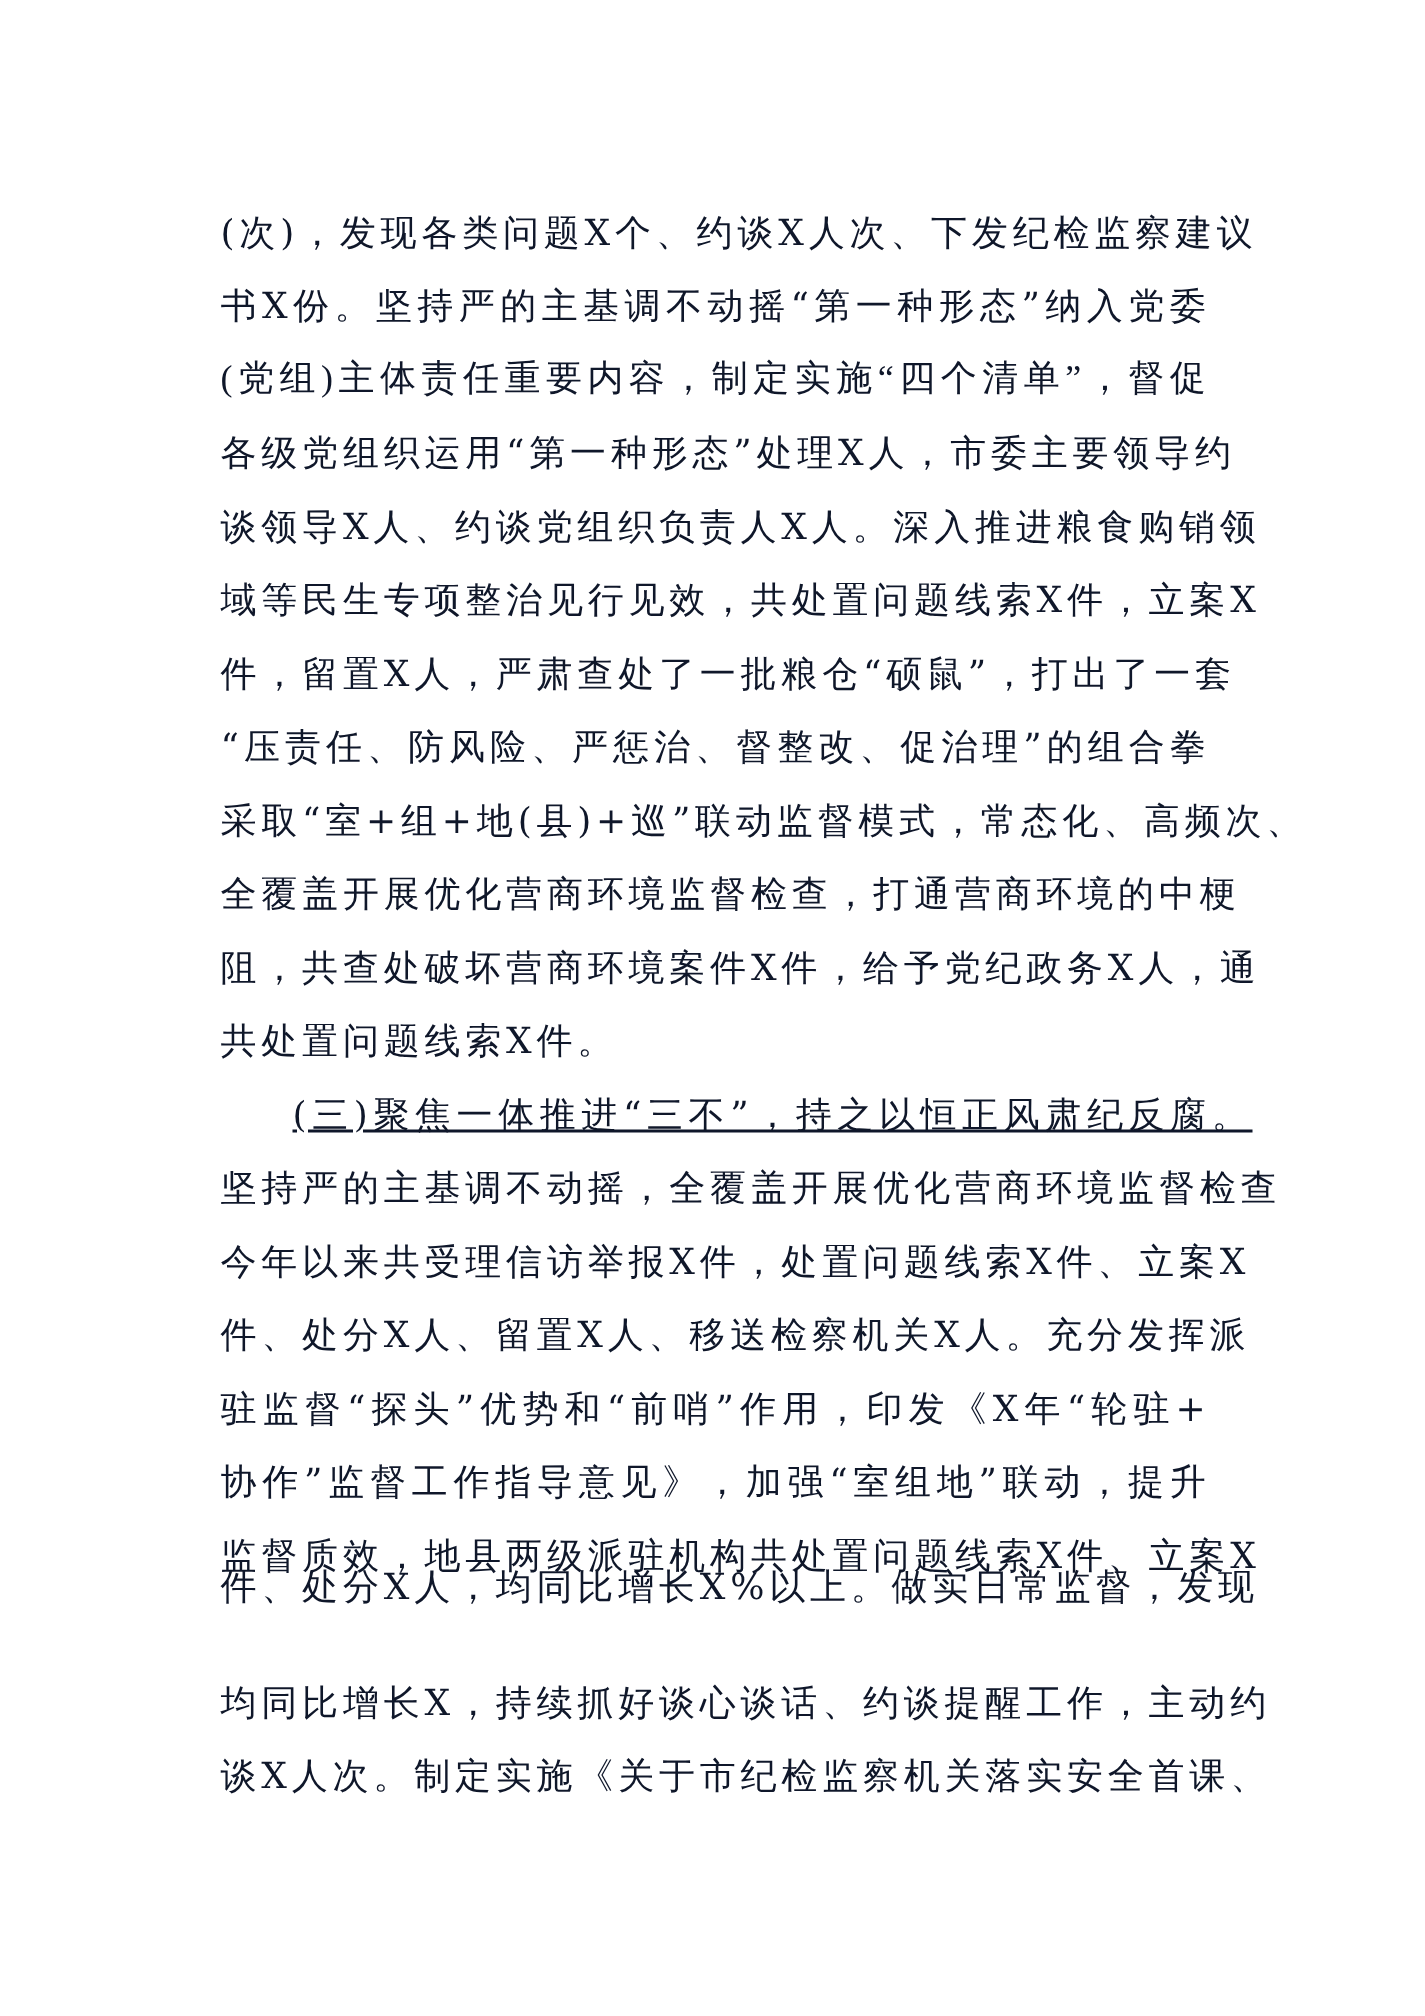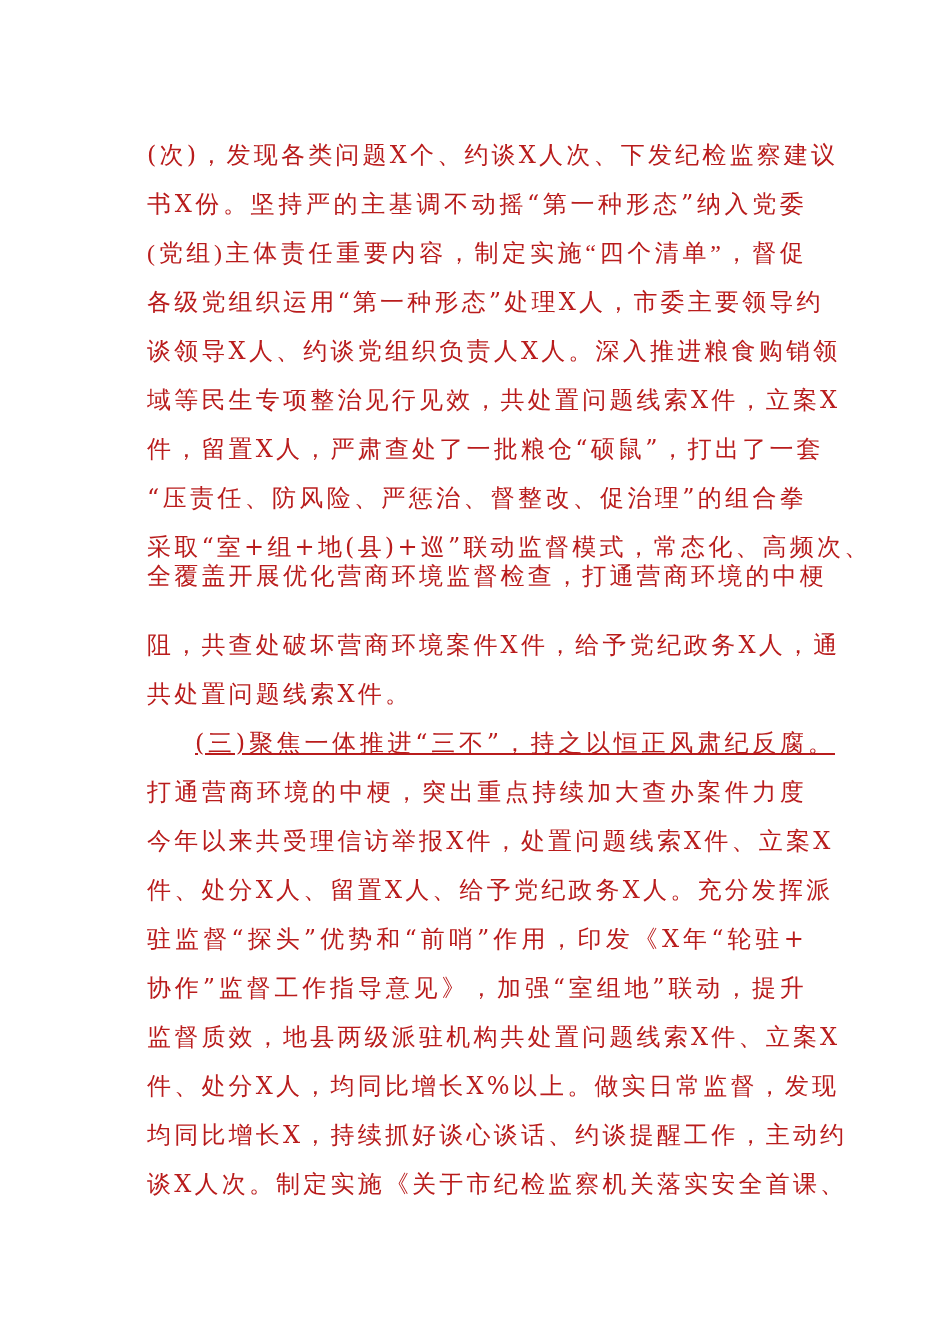--- a/index.html
+++ b/index.html
@@ -22,21 +22,21 @@
       background: #ffffff;
     }
     .line {
       position: absolute;
       left: 147px;
       width: 660px;
       height: 32px;
       line-height: 32px;
       font-family: "DejaVu Serif", "Liberation Serif", serif;
       font-size: 24px;
-      color: #b91c1c;
+      color: #0f172a;
       white-space: nowrap;
       letter-spacing: 3.2px;
       text-align: justify;
       text-align-last: justify;
     }
     .line.last {
       text-align-last: left;
     }
     .line.indent {
       left: 195px;
@@ -52,31 +52,31 @@
   <div>
     <div class="line" style="top:139px;">(次)，发现各类问题X个、约谈X人次、下发纪检监察建议</div>
     <div class="line" style="top:188px;">书X份。坚持严的主基调不动摇“第一种形态”纳入党委</div>
     <div class="line" style="top:237px;font-family:Liberation Serif, serif;">(党组)主体责任重要内容，制定实施“四个清单”，督促</div>
     <div class="line" style="top:286px;">各级党组织运用“第一种形态”处理X人，市委主要领导约</div>
     <div class="line" style="top:335px;">谈领导X人、约谈党组织负责人X人。深入推进粮食购销领</div>
     <div class="line" style="top:384px;">域等民生专项整治见行见效，共处置问题线索X件，立案X</div>
     <div class="line" style="top:433px;">件，留置X人，严肃查处了一批粮仓“硕鼠”，打出了一套</div>
     <div class="line" style="top:482px;">“压责任、防风险、严惩治、督整改、促治理”的组合拳</div>
     <div class="line" style="top:531px;">采取“室+组+地(县)+巡”联动监督模式，常态化、高频次、</div>
-    <div class="line" style="top:560px;">全覆盖开展优化营商环境监督检查，打通营商环境的中梗</div>
+    <div class="line" style="top:580px;">全覆盖开展优化营商环境监督检查，打通营商环境的中梗</div>
     <div class="line" style="top:629px;">阻，共查处破坏营商环境案件X件，给予党纪政务X人，通</div>
     <div class="line last" style="top:678px;">共处置问题线索X件。</div>
   </div>
 
   <div>
     <div class="line indent" style="top:727px;">(三)聚焦一体推进“三不”，持之以恒正风肃纪反腐。</div>
-    <div class="line" style="top:776px;">打通营商环境的中梗，突出重点持续加大查办案件力度</div>
+    <div class="line" style="top:776px;">坚持严的主基调不动摇，全覆盖开展优化营商环境监督检查</div>
     <div class="line" style="top:825px;">今年以来共受理信访举报X件，处置问题线索X件、立案X</div>
-    <div class="line" style="top:874px;">件、处分X人、留置X人、给予党纪政务X人。充分发挥派</div>
+    <div class="line" style="top:874px;">件、处分X人、留置X人、移送检察机关X人。充分发挥派</div>
     <div class="line" style="top:923px;">驻监督“探头”优势和“前哨”作用，印发《X年“轮驻+</div>
     <div class="line" style="top:972px;">协作”监督工作指导意见》，加强“室组地”联动，提升</div>
     <div class="line" style="top:1021px;">监督质效，地县两级派驻机构共处置问题线索X件、立案X</div>
-    <div class="line" style="top:1070px;">件、处分X人，均同比增长X%以上。做实日常监督，发现</div>
+    <div class="line" style="top:1042px;">件、处分X人，均同比增长X%以上。做实日常监督，发现</div>
     <div class="line" style="top:1119px;">均同比增长X，持续抓好谈心谈话、约谈提醒工作，主动约</div>
     <div class="line" style="top:1168px;">谈X人次。制定实施《关于市纪检监察机关落实安全首课、</div>
   </div>
 
 </div>
 
 </body></html>

